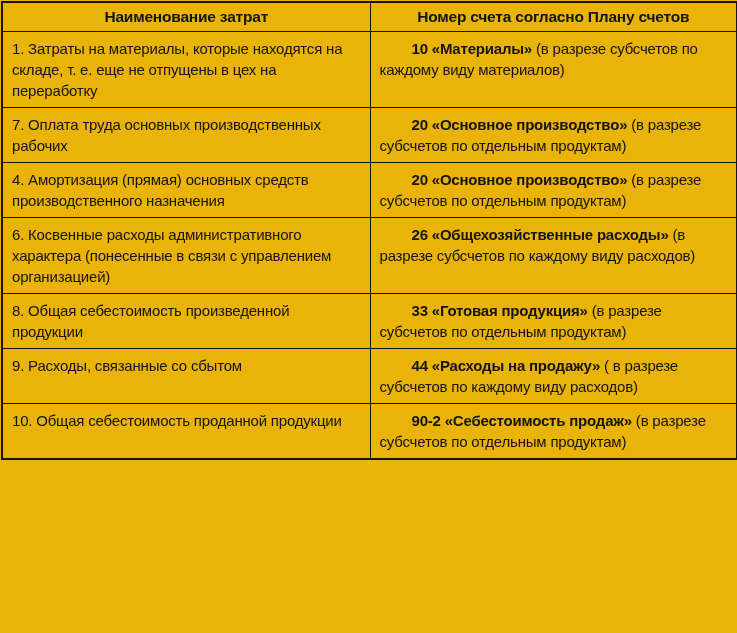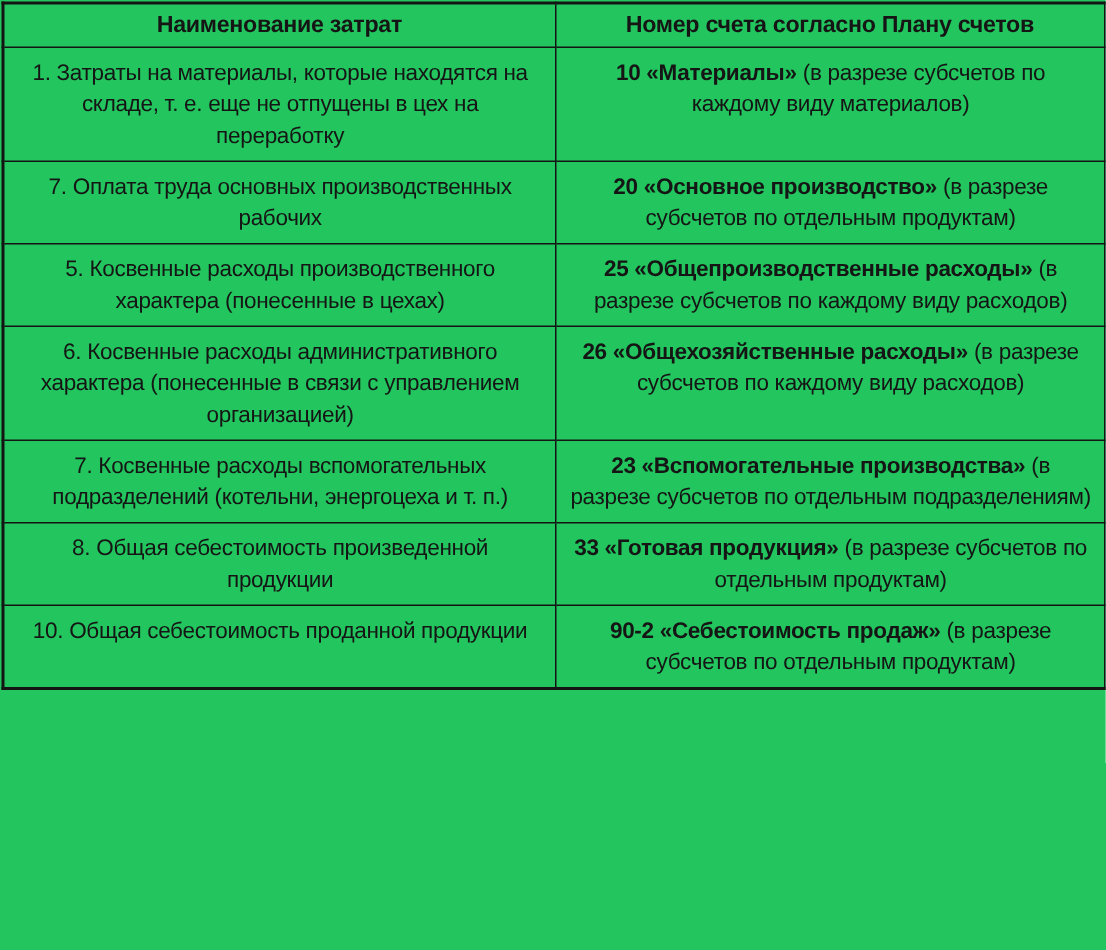--- a/index.html
+++ b/index.html
@@ -6,51 +6,50 @@
   html, body { margin: 0; padding: 0; background: #ffffff; }
   body {
     font-family: "Liberation Sans", "DejaVu Sans", sans-serif;
     color: #151515;
     width: 737px;
   }
   .doc {
     width: 737px;
     height: 633px;
     padding: 1px;
-    background: #22c55e;
+    background: #eab308;
   }
   table.cost-table {
     width: 735px;
     border-collapse: collapse;
     table-layout: fixed;
     border: 2.5px solid #141414;
   }
   col.c-left  { width: 368px; }
   col.c-right { width: 367px; }
   th, td {
     border: 1.6px solid #141414;
-    text-align: center;
   }
   th {
     font-size: 15.5px;
     font-weight: bold;
     text-align: center;
     vertical-align: middle;
     padding: 5px 6px;
     height: 28px;
     letter-spacing: -0.2px;
   }
   td {
     font-size: 15px;
     line-height: 21px;
     vertical-align: top;
     padding: 6px 8px 6px 9px;
     letter-spacing: -0.2px;
   }
-  td .acct-num { font-weight: bold; }
+  td .acct-num { font-weight: bold; margin-left: 32px; }
 </style>
 </head>
 <body>
 
 <div class="doc">
   <table class="cost-table">
     <colgroup>
       <col class="c-left">
       <col class="c-right">
     </colgroup>
@@ -62,35 +61,35 @@
     </thead>
     <tbody>
       <tr style="height:66px">
         <td>1. Затраты на материалы, которые находятся на складе, т. е. еще не отпущены в цех на переработку</td>
         <td><span class="acct-num">10 «Материалы»</span><span> (в разрезе субсчетов по каждому виду материалов)</span></td>
       </tr>
       <tr style="height:46px">
         <td>7. Оплата труда основных производственных рабочих</td>
         <td><span class="acct-num">20 «Основное производство»</span><span> (в разрезе субсчетов по отдельным продуктам)</span></td>
       </tr>
-      <tr style="height:50px">
-        <td>5. Косвенные расходы производственного характера (понесенные в цехах)</td>
-        <td><span class="acct-num">25 «Общепроизводственные расходы»</span><span> (в разрезе субсчетов по каждому виду расходов)</span></td>
+      <tr style="height:48px">
+        <td>4. Амортизация (прямая) основных средств производственного назначения</td>
+        <td><span class="acct-num">20 «Основное производство»</span><span> (в разрезе субсчетов по отдельным продуктам)</span></td>
       </tr>
       <tr style="height:64px">
         <td>6. Косвенные расходы административного характера (понесенные в связи с управлением организацией)</td>
         <td><span class="acct-num">26 «Общехозяйственные расходы»</span><span> (в разрезе субсчетов по каждому виду расходов)</span></td>
       </tr>
-      <tr style="height:46px">
-        <td>7. Косвенные расходы вспомогательных подразделений (котельни, энергоцеха и т. п.)</td>
-        <td><span class="acct-num">23 «Вспомогательные производства»</span><span> (в разрезе субсчетов по отдельным подразделениям)</span></td>
-      </tr>
       <tr style="height:45px">
         <td>8. Общая себестоимость произведенной продукции</td>
         <td><span class="acct-num">33 «Готовая продукция»</span><span> (в разрезе субсчетов по отдельным продуктам)</span></td>
+      </tr>
+      <tr style="height:51px">
+        <td>9. Расходы, связанные со сбытом</td>
+        <td><span class="acct-num">44 «Расходы на продажу»</span><span> ( в разрезе субсчетов по каждому виду расходов)</span></td>
       </tr>
       <tr style="height:46px">
         <td>10. Общая себестоимость проданной продукции</td>
         <td><span class="acct-num">90-2 «Себестоимость продаж»</span><span> (в разрезе субсчетов по отдельным продуктам)</span></td>
       </tr>
 
     </tbody>
   </table>
 </div>
 

